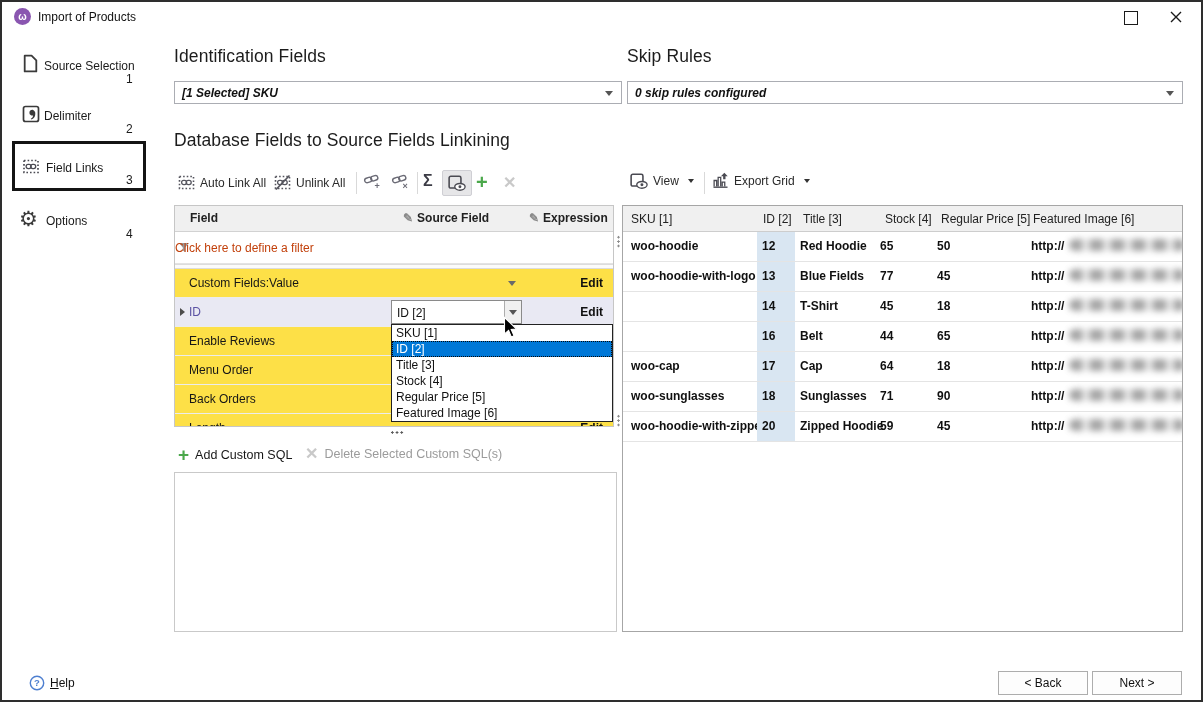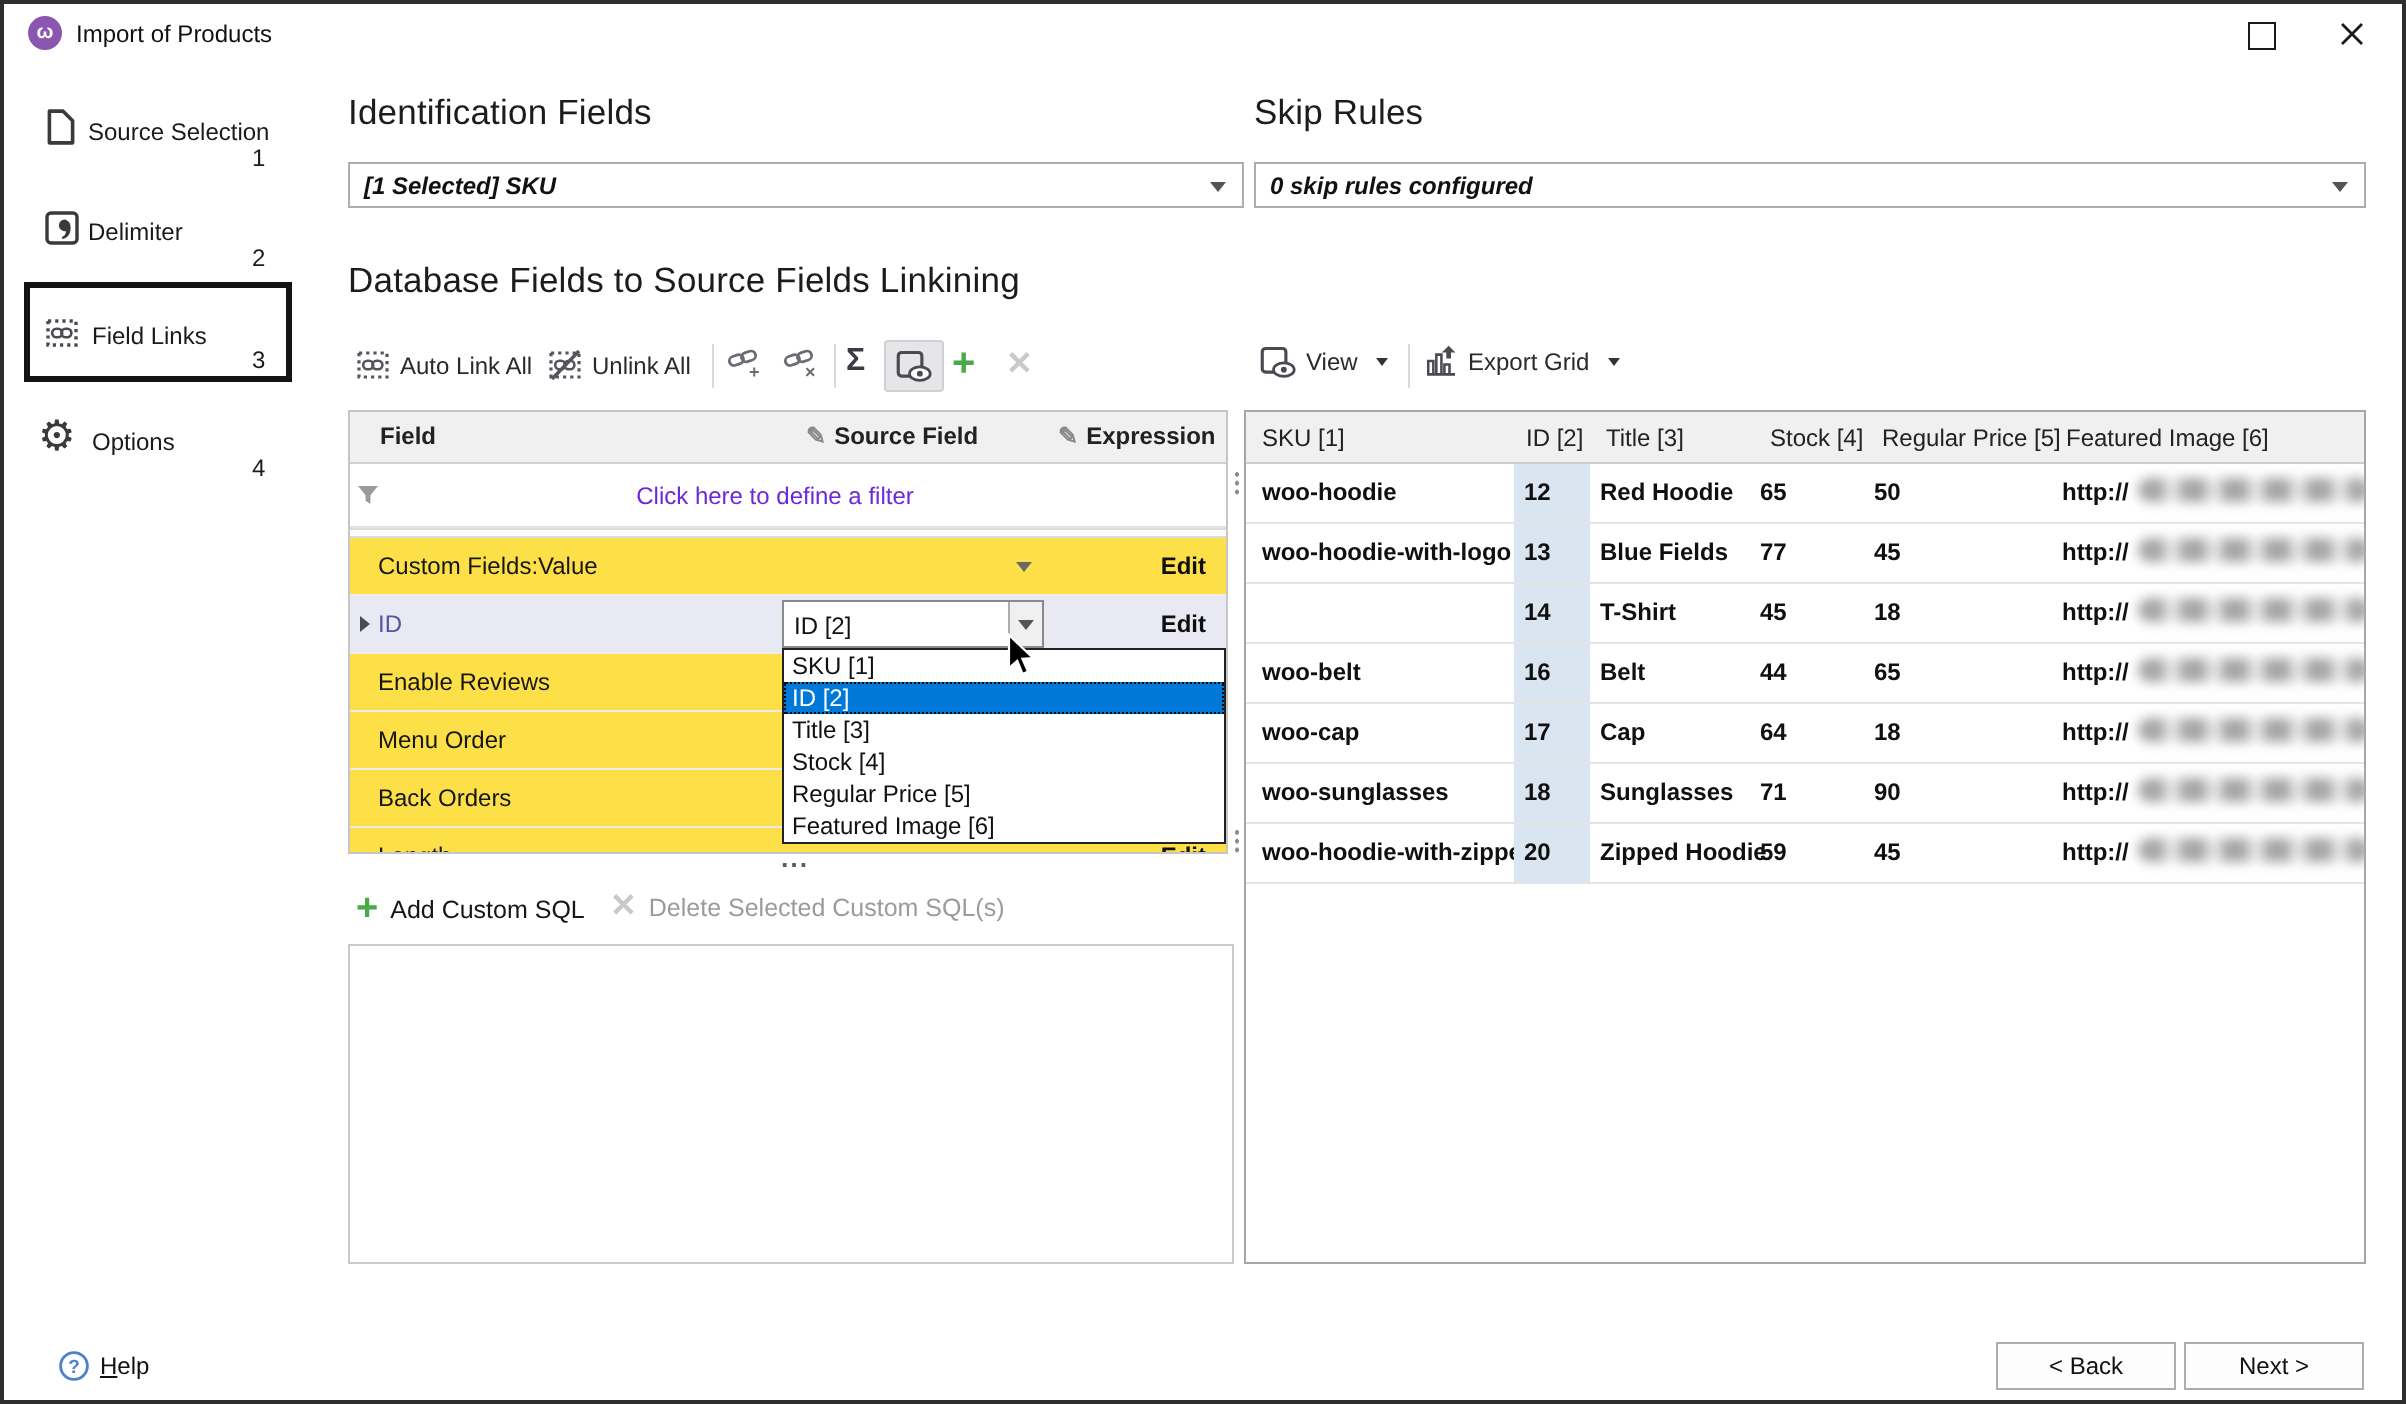--- a/index.html
+++ b/index.html
@@ -43,21 +43,21 @@
   .dd-tri{display:inline-block;width:0;height:0;border-left:3.5px solid transparent;border-right:3.5px solid transparent;
     border-top:4px solid #333;margin-left:4px;}
 
   
   .ltable{position:absolute;left:172px;top:203px;width:440px;height:222px;border:1px solid #c6c6c6;
     box-sizing:border-box;background:#fff;overflow:hidden;}
   .lt-head{position:absolute;left:0;top:0;width:100%;height:26px;background:#f0f0f0;border-bottom:1px solid #d2d2d2;box-sizing:border-box;}
   .lt-head .hcell{position:absolute;top:5px;font-weight:600;color:#222;}
   .pencil{color:#8a8a8a;font-size:12px;margin-right:4px;}
   .lt-filter{position:absolute;left:0;top:26px;width:100%;height:32px;border-bottom:1px solid #e3e3e3;box-sizing:border-box;}
-  .lt-filter .ftext{position:absolute;left:0;right:13px;top:9px;text-align:center;color:#6d28d9;}
+  .lt-filter .ftext{position:absolute;left:0;right:13px;top:9px;color:#c2410c;}
   .lt-strip{position:absolute;left:0;top:58px;width:100%;height:5px;background:#fbfbfb;border-bottom:1px solid #dcdcdc;border-top:1px solid #dcdcdc;box-sizing:border-box;}
   .lrow{position:absolute;left:0;width:100%;height:29px;border-bottom:1px solid #ececec;box-sizing:border-box;background:#fde047;}
   .lrow .fname{position:absolute;left:14px;top:7px;color:#161616;}
   .lrow .src-tri{position:absolute;left:333px;top:12px;width:0;height:0;
     border-left:4px solid transparent;border-right:4px solid transparent;border-top:5px solid #6a6a6a;}
   .lrow .edit{position:absolute;right:10px;top:7px;font-weight:700;color:#0f0f0f;}
   .lrow.sel{background:#e9e9f3;}
   .lrow.sel .fname{color:#5b52a3;}
   .row-marker{position:absolute;left:5px;top:10px;width:0;height:0;
     border-top:4px solid transparent;border-bottom:4px solid transparent;border-left:5px solid #4b4b4b;}
@@ -348,21 +348,20 @@
 
     <div class="grow">
       <span class="gcell c-id">14</span>
       <span class="gcell c-title">T-Shirt</span>
       <span class="gcell c-stock">45</span>
       <span class="gcell c-price">18</span>
       <span class="gcell c-img"><b>http://</b><span class="blur-blob"></span></span>
     </div>
 
     <div class="grow">
-      <span class="gcell c-sku">woo-belt</span>
       <span class="gcell c-id">16</span>
       <span class="gcell c-title">Belt</span>
       <span class="gcell c-stock">44</span>
       <span class="gcell c-price">65</span>
       <span class="gcell c-img"><b>http://</b><span class="blur-blob"></span></span>
     </div>
 
     <div class="grow">
       <span class="gcell c-sku">woo-cap</span>
       <span class="gcell c-id">17</span>

